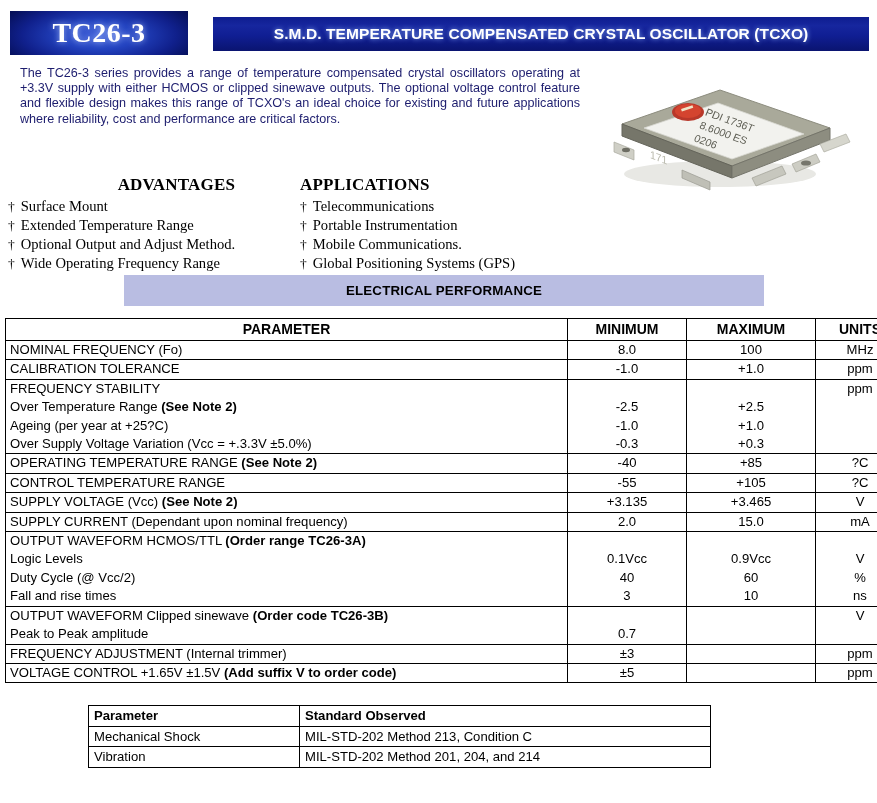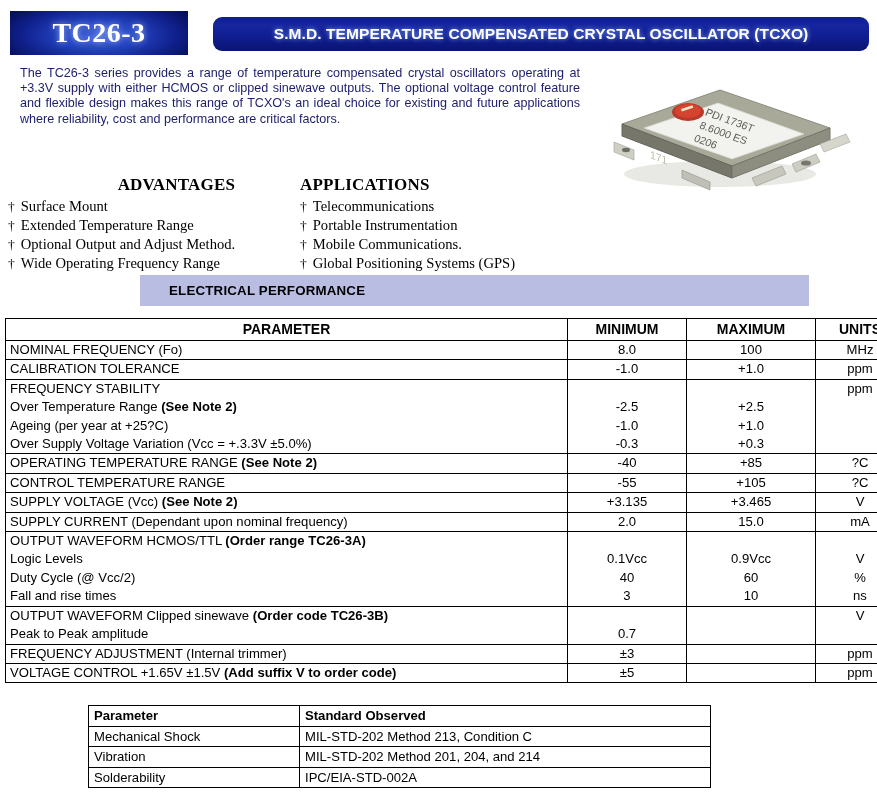--- a/index.html
+++ b/index.html
@@ -23,21 +23,21 @@
   .logo-text{
     font-family:"Liberation Serif", serif;
     font-weight:bold;font-size:28px;color:#ffffff;
     letter-spacing:0.5px;
     text-shadow:0 0 6px rgba(190,210,255,.75);
   }
 
   .title-banner{
     position:absolute;left:213px;top:17px;width:656px;height:34px;
     background:linear-gradient(180deg,#0e1d8f 0%,#16269e 25%,#101e93 55%,#0a1470 100%);
-    display:flex;align-items:center;justify-content:center;border-radius:9px;
+    display:flex;align-items:center;justify-content:center;
   }
   .title-text{
     font-size:15.5px;font-weight:bold;color:#ffffff;
     letter-spacing:.1px;
     text-shadow:0 0 5px rgba(150,185,255,.9);
     white-space:nowrap;
   }
 
   
   .intro{
@@ -61,25 +61,24 @@
   }
   .feat ul{margin:0;padding:0;list-style:none;}
   .feat li{
     font-size:14.6px;line-height:19px;white-space:nowrap;
     display:flex;align-items:baseline;gap:6px;
   }
   .dagger{font-size:13.5px;line-height:19px;}
 
   
   .ep-banner{
-    position:absolute;left:140px;top:275px;width:640px;height:31px;
+    position:absolute;left:124px;top:275px;width:640px;height:31px;
     background:#b9bde2;
-    display:flex;align-items:center;justify-content:space-between;
+    display:flex;align-items:center;justify-content:center;
     white-space:nowrap;
-    padding-left:29px;
   }
   .ep-title{font-size:13.3px;font-weight:bold;letter-spacing:.2px;}
   .ep-cond{font-size:11.6px;font-weight:bold;margin-left:9px;}
   .ep-cond sub{font-size:8.6px;}
 
   
   .main-table{
     position:absolute;left:5px;top:318px;width:863px;
     border-collapse:collapse;table-layout:fixed;
   }
@@ -355,18 +354,14 @@
         <td class="hd b-c2">Standard Observed</td>
       </tr>
       <tr>
         <td class="b-c1">Mechanical Shock</td>
         <td class="b-c2">MIL-STD-202 Method 213, Condition C</td>
       </tr>
       <tr>
         <td class="b-c1">Vibration</td>
         <td class="b-c2">MIL-STD-202 Method 201, 204, and 214</td>
       </tr>
-      <tr>
-        <td class="b-c1">Solderability</td>
-        <td class="b-c2">IPC/EIA-STD-002A</td>
-      </tr>
     </tbody>
 </table>
 
 </body></html>

